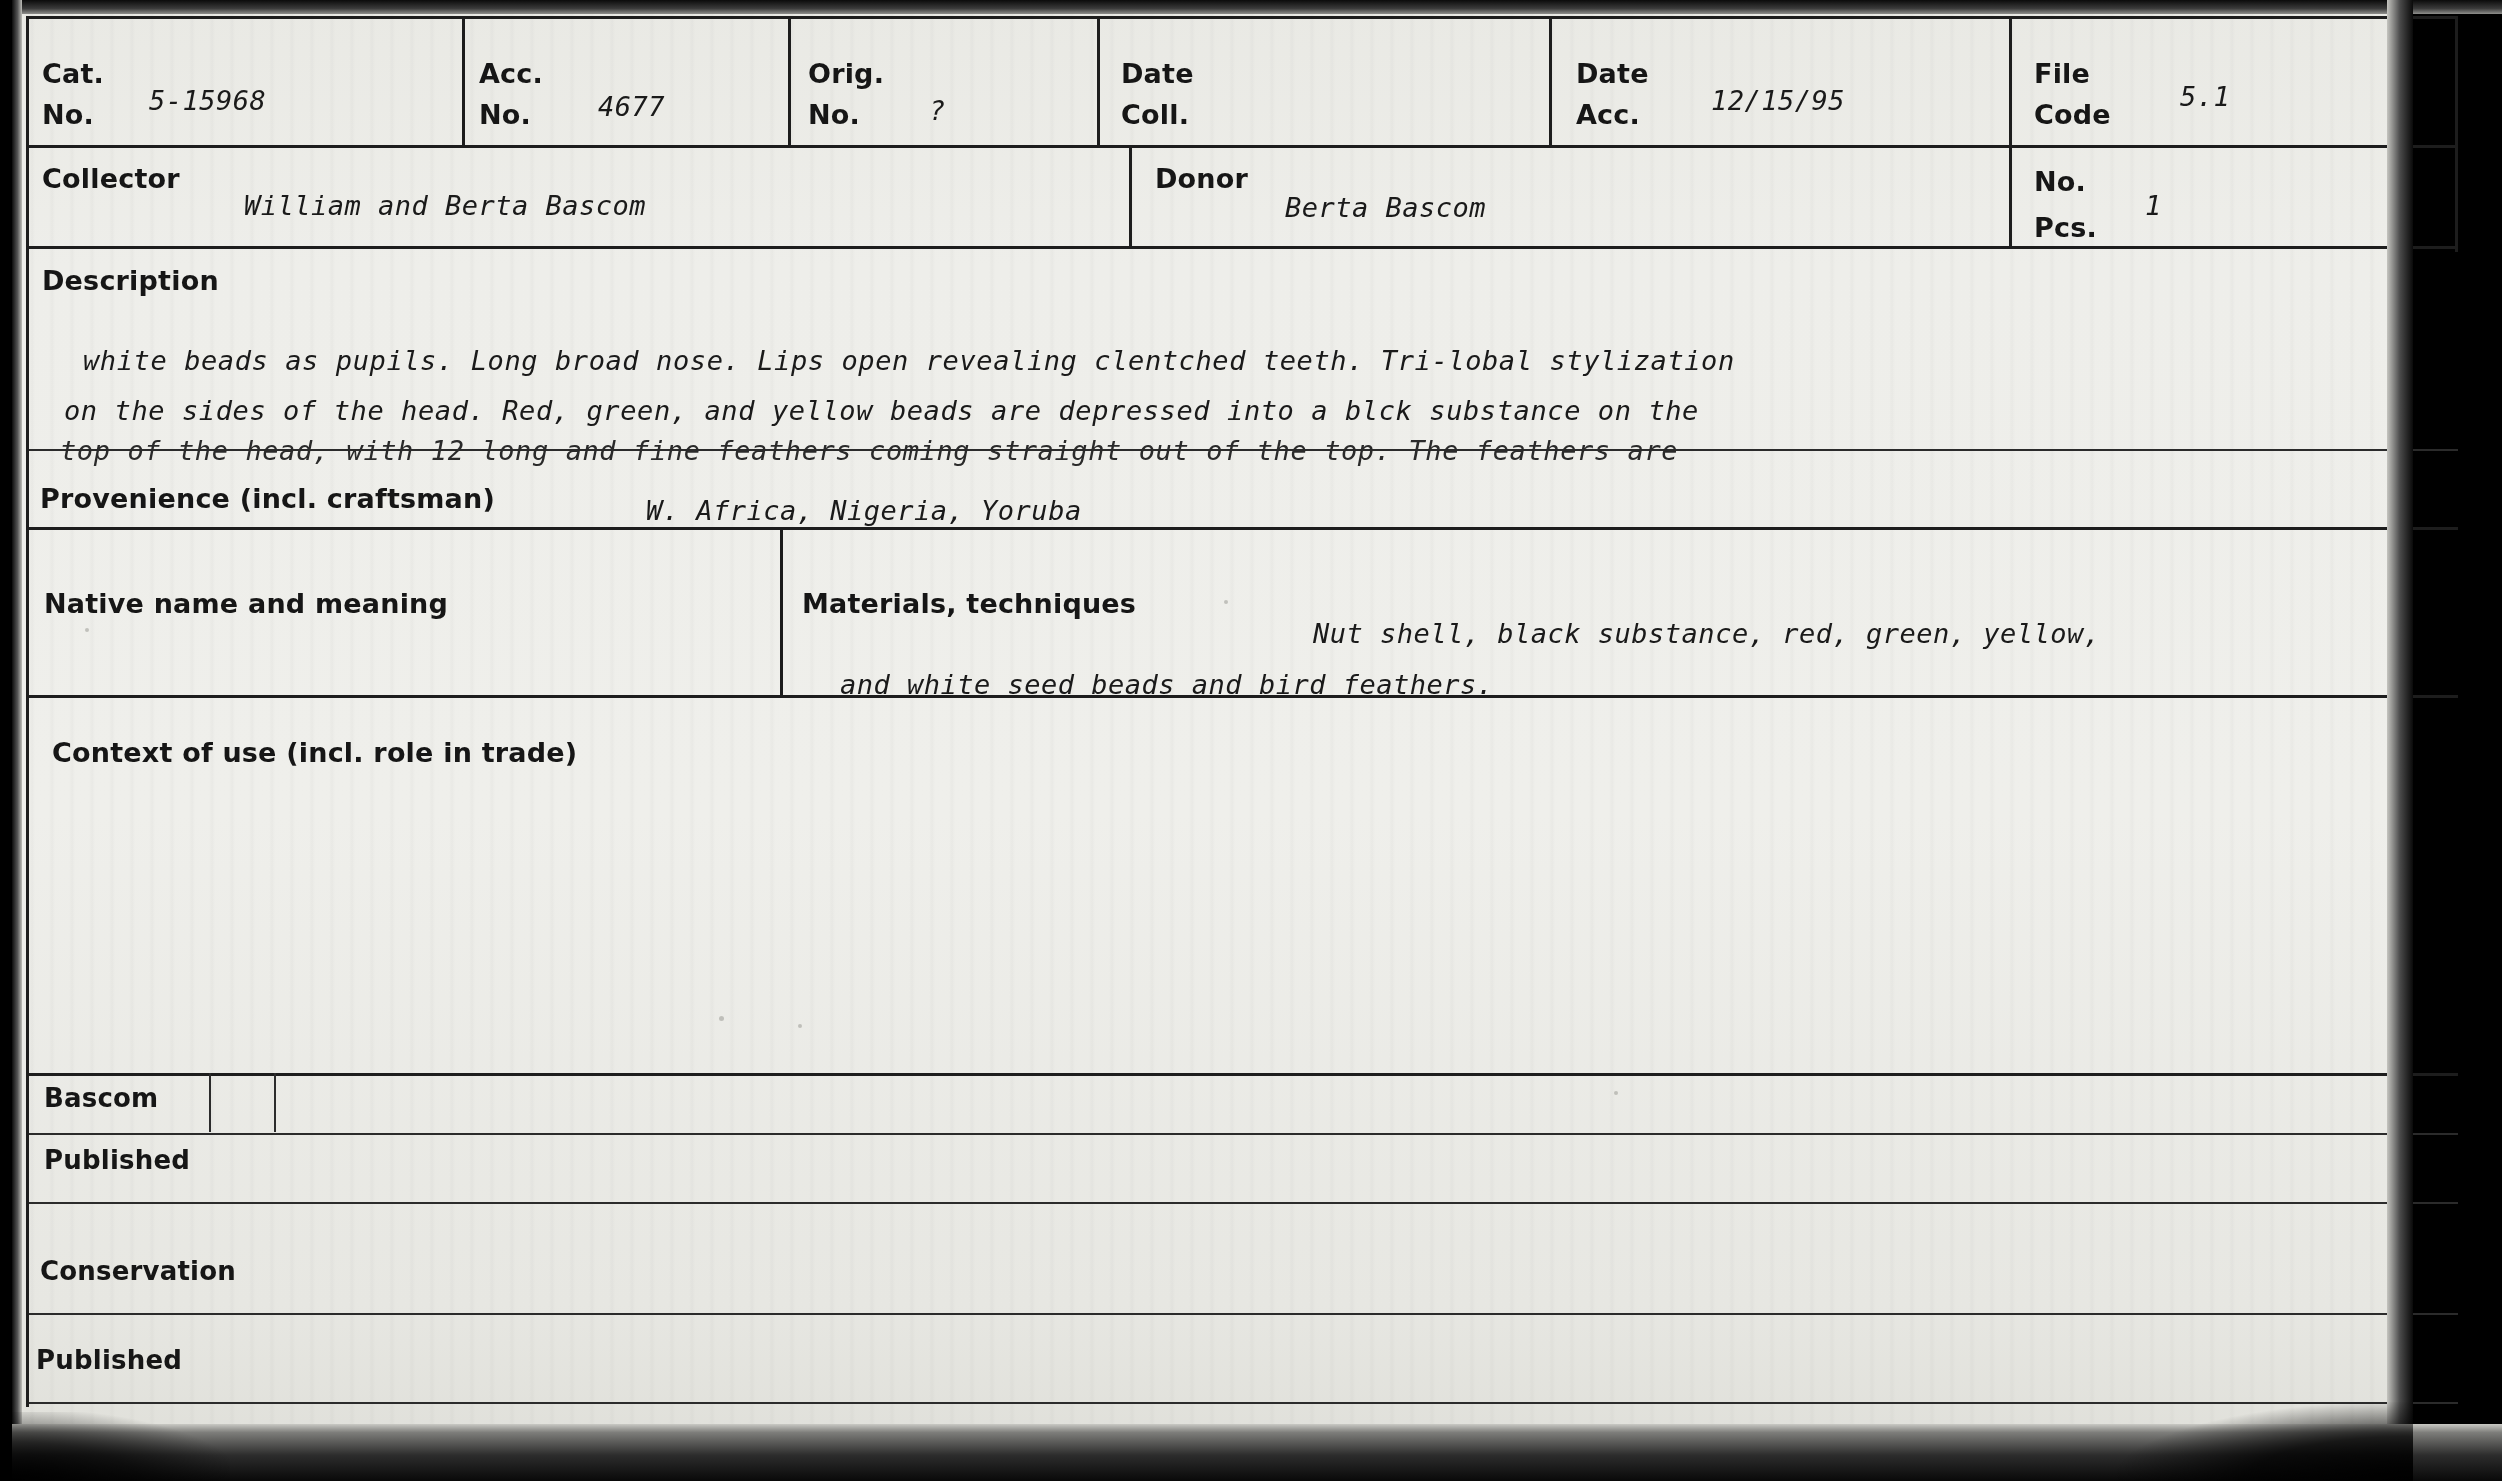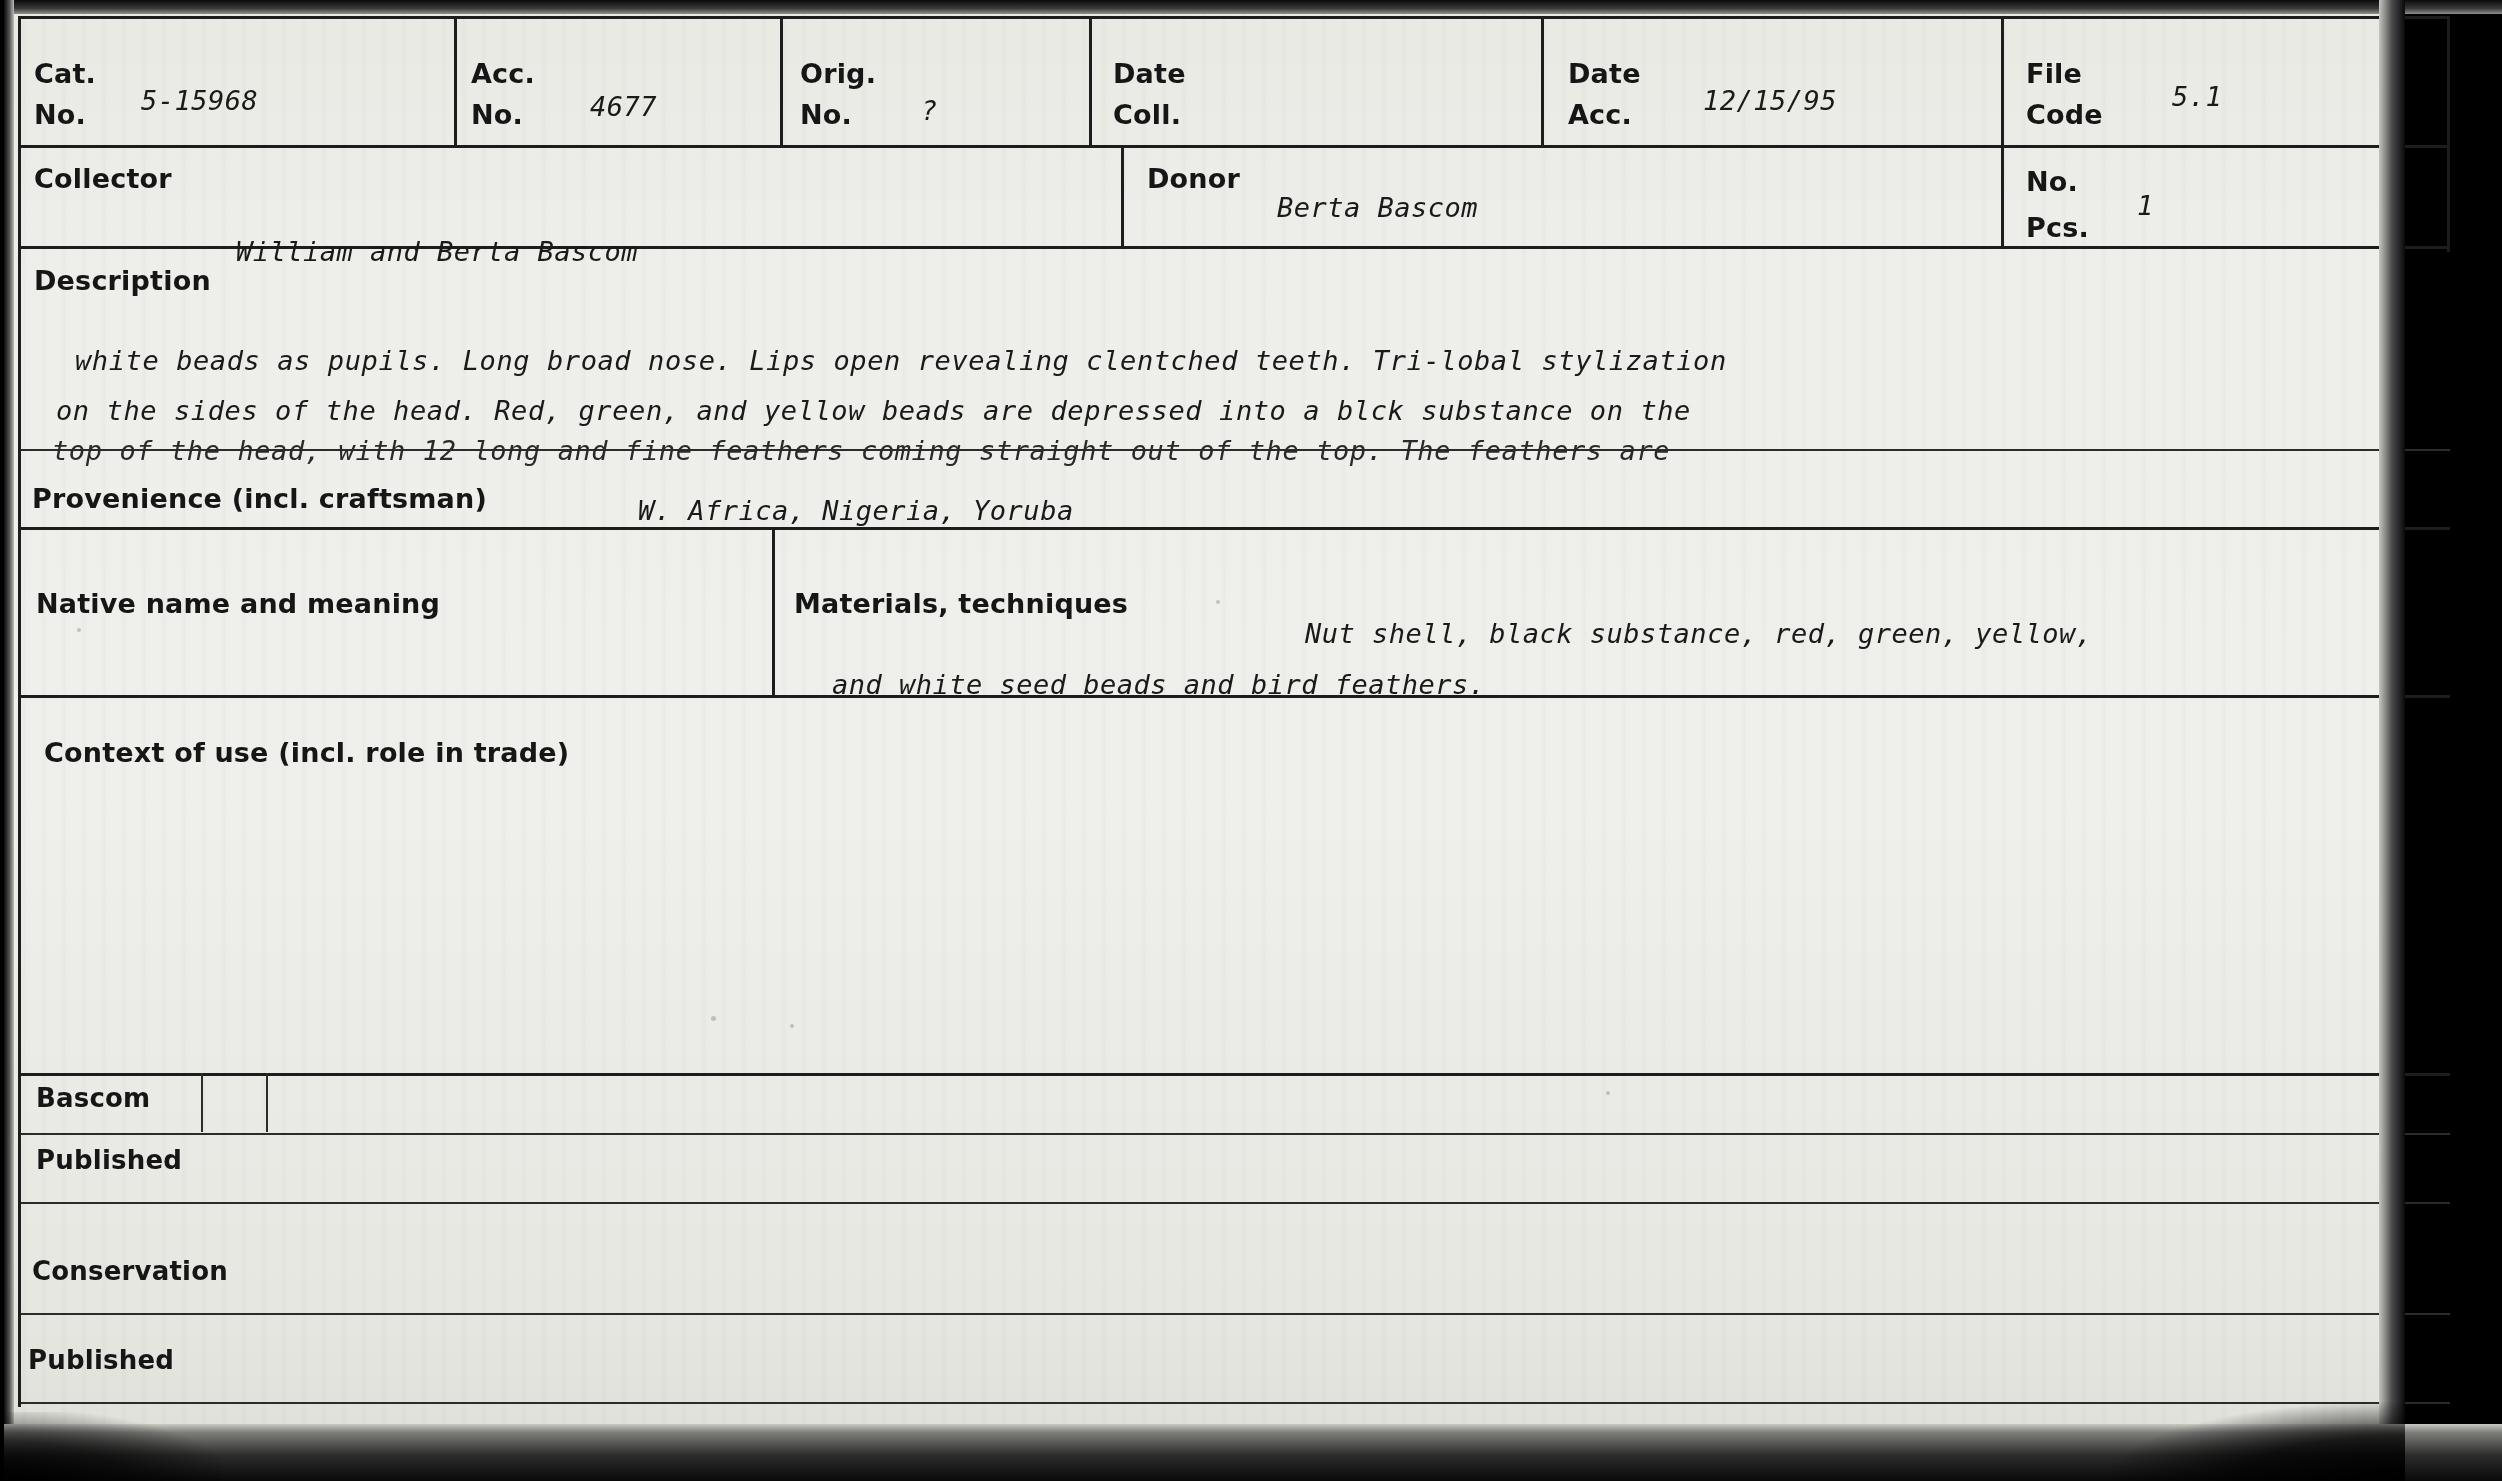--- a/index.html
+++ b/index.html
@@ -10,21 +10,21 @@
   body {
     width: 2503px;
     height: 1481px;
     overflow: hidden;
     font-family: "Liberation Sans", sans-serif;
   }
 
   
   #scan {
     position: absolute;
-    left: 4px; top: 0;
+    left: 12px; top: 0;
     width: 2401px;
     height: 1481px;
     background:
       
       repeating-linear-gradient(90deg,
         rgba(0,0,0,0.022) 0px, rgba(0,0,0,0.0) 3px, rgba(0,0,0,0.0) 17px, rgba(0,0,0,0.025) 20px),
       linear-gradient(180deg, #e9e9e4 0%, #eeeeea 18%, #efefeb 55%, #e7e7e2 88%, #dedeD8 100%);
   }
   
   #edge-top {
@@ -163,21 +163,21 @@
 
     <div class="cap" style="left:1550px; top:42px;">Date</div>
     <div class="cap" style="left:1550px; top:83px;">Acc.</div>
     <div class="val" style="left:1685px; top:69px;">12/15/95</div>
 
     <div class="cap" style="left:2008px; top:42px;">File</div>
     <div class="cap" style="left:2008px; top:83px;">Code</div>
     <div class="val" style="left:2154px; top:65px;">5.1</div>
 
     <div class="cap" style="left:16px; top:147px;">Collector</div>
-    <div class="val" style="left:218px; top:174px;margin-top:46px;">William and Berta Bascom</div>
+    <div class="val" style="left:218px; top:174px;">William and Berta Bascom</div>
 
     <div class="cap" style="left:1129px; top:147px;">Donor</div>
     <div class="val" style="left:1259px; top:176px;">Berta Bascom</div>
 
     <div class="cap" style="left:2008px; top:150px;">No.</div>
     <div class="cap" style="left:2008px; top:196px;">Pcs.</div>
     <div class="val" style="left:2119px; top:174px;">1</div>
 
     <div class="cap" style="left:16px; top:249px;">Description</div>
     <div class="val desc" style="left:57px;  top:320px;">white beads as pupils. Long broad nose. Lips open revealing clentched teeth. Tri-lobal stylization</div>

